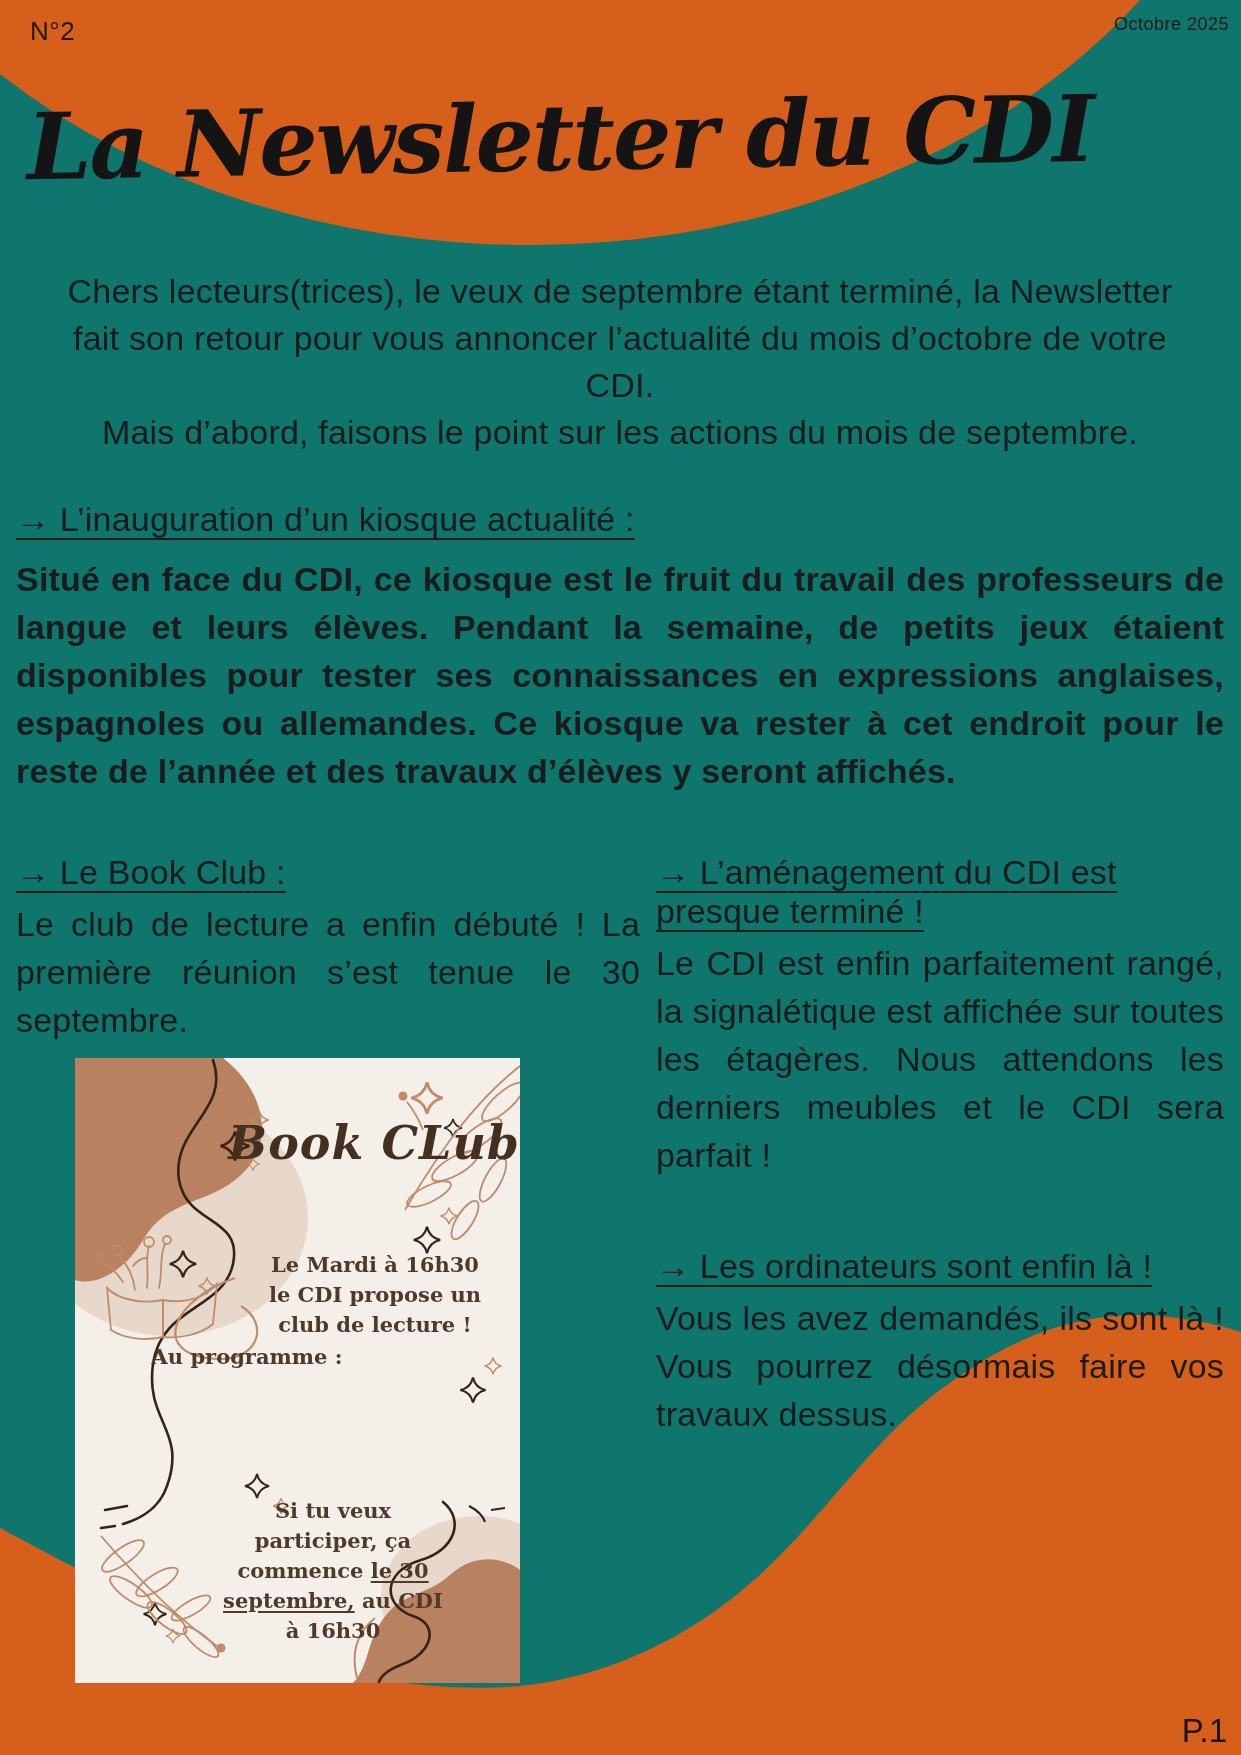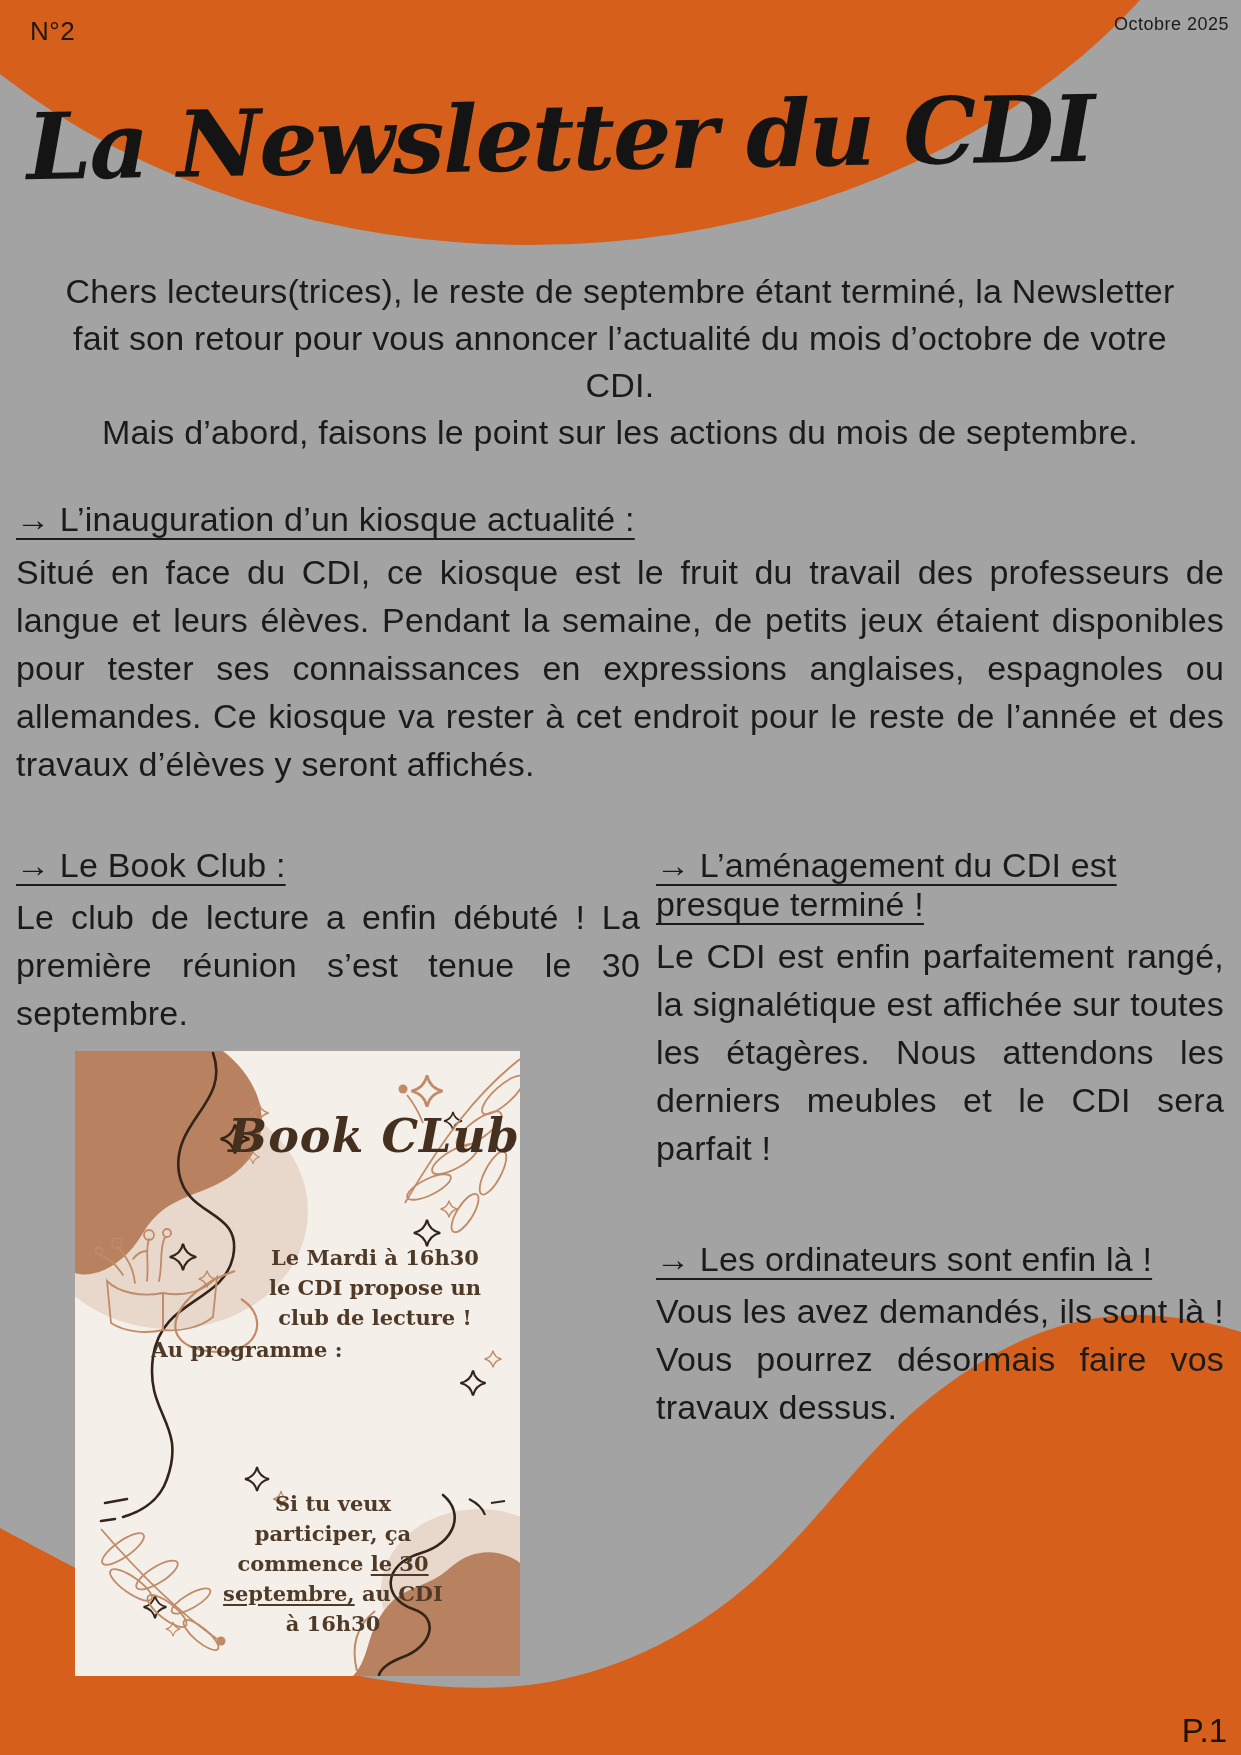--- a/index.html
+++ b/index.html
@@ -1,19 +1,19 @@
 <!DOCTYPE html>
 <html><head>
 <meta charset="utf-8">
 <style>
   * { margin:0; padding:0; box-sizing:border-box; }
   html,body { background:#e8e8e8; }
   .page {
     position:relative; width:1241px; height:1755px;
-    margin:0 auto; background:#a3a3a3; overflow:hidden;
+    margin:0 auto; background:#0f766e; overflow:hidden;
     font-family:"Liberation Sans", sans-serif; color:#1b1b1b;
   }
   
   .header-blob {
     position:absolute; left:-215px; top:-905px;
     width:1490px; height:1150px; border-radius:50%;
     background:#D6601B; z-index:0;
   }
   .issue-no {
     position:absolute; left:30px; top:16px; font-size:26px;
@@ -48,21 +48,21 @@
     text-decoration-thickness:2px; letter-spacing:1px; color:#111111;
   }
   .article-heading {
     font-size:34px; text-decoration:underline; text-underline-offset:7px;
     text-decoration-thickness:2px; letter-spacing:.2px;margin-top:20px;
   }
   .article-body {
     font-size:34px; line-height:48px; text-align:justify; letter-spacing:.2px;
   }
   .kiosque { margin-top:44px; }
-  .kiosque .article-body { margin-top:9px; }
+  .kiosque .article-body { margin-top:16px;font-weight:bold; }
   .columns { margin-top:38px; display:flex; gap:16px; }
   .col-left  { width:624px; }
   .col-right { width:568px; }
   .col-left .article-body, .col-right .article-body { margin-top:8px; }
   .spacer-48 { height:48px; }
   
   .poster {
     position:relative; margin-top:14px; margin-left:59px;
     width:445px; height:625px; background:#F5EFEA; z-index:2;
     font-family:"DejaVu Serif", serif; color:#4F3A28; overflow:hidden;
@@ -93,21 +93,21 @@
   <svg class="bottom-wave" width="1241" height="655" viewBox="0 0 1241 655" aria-hidden="true">
     <path d="M0,428 C60,460 150,510 260,550 C360,583 450,592 520,586
              C575,581 655,558 730,500 C812,437 862,348 940,290
              C1020,230 1082,215 1140,215 C1180,216 1216,224 1241,232
              L1241,655 L0,655 Z" fill="#D6601B"></path>
   </svg>
 
   <div class="main">
 
     <div class="intro">
-      <div>Chers lecteurs(trices), le reste de septembre étant terminé, la Newsletter fait son retour pour vous annoncer l’actualité du mois d’octobre de votre CDI.</div>
+      <div>Chers lecteurs(trices), le veux de septembre étant terminé, la Newsletter fait son retour pour vous annoncer l’actualité du mois d’octobre de votre CDI.</div>
       <div>Mais d’abord, faisons le point sur les actions du mois de septembre.</div>
     </div>
 
 
     <div class="kiosque">
       <div class="article-heading">→ L’inauguration d’un kiosque actualité :</div>
       <div class="article-body">Situé en face du CDI, ce kiosque est le fruit du travail des professeurs de langue et leurs élèves. Pendant la semaine, de petits jeux étaient disponibles pour tester ses connaissances en expressions anglaises, espagnoles ou allemandes. Ce kiosque va rester à cet endroit pour le reste de l’année et des travaux d’élèves y seront affichés.</div>
     </div>
 
     <div class="columns">

